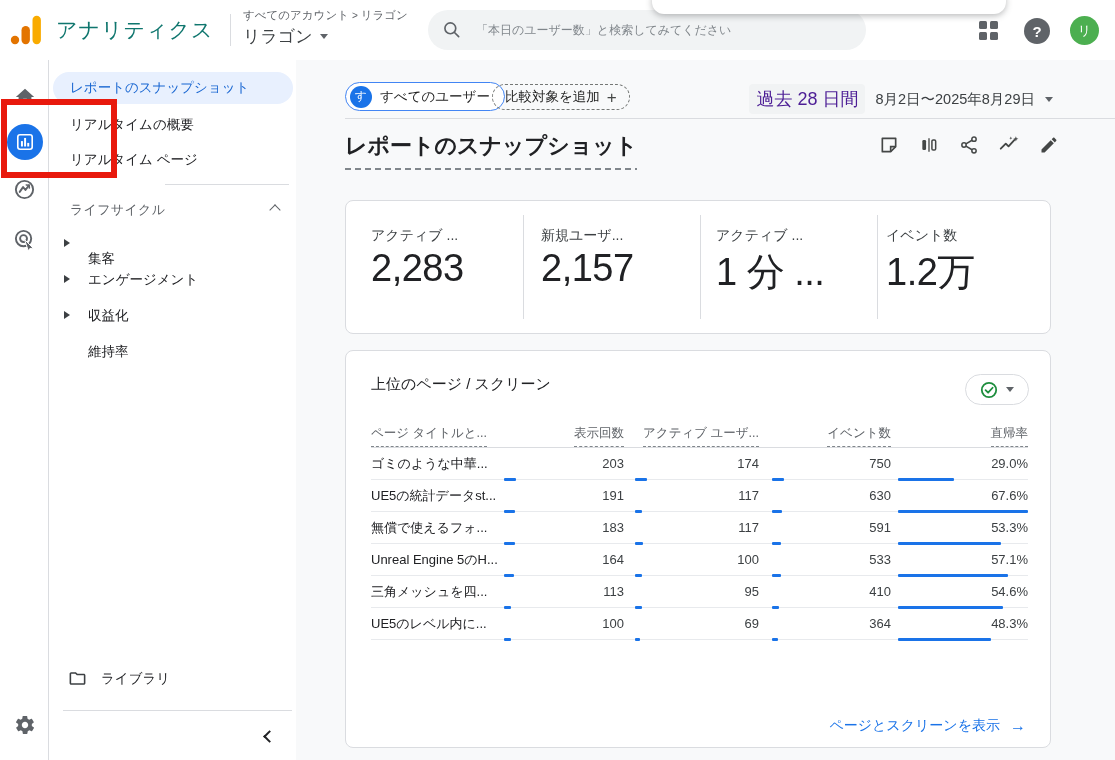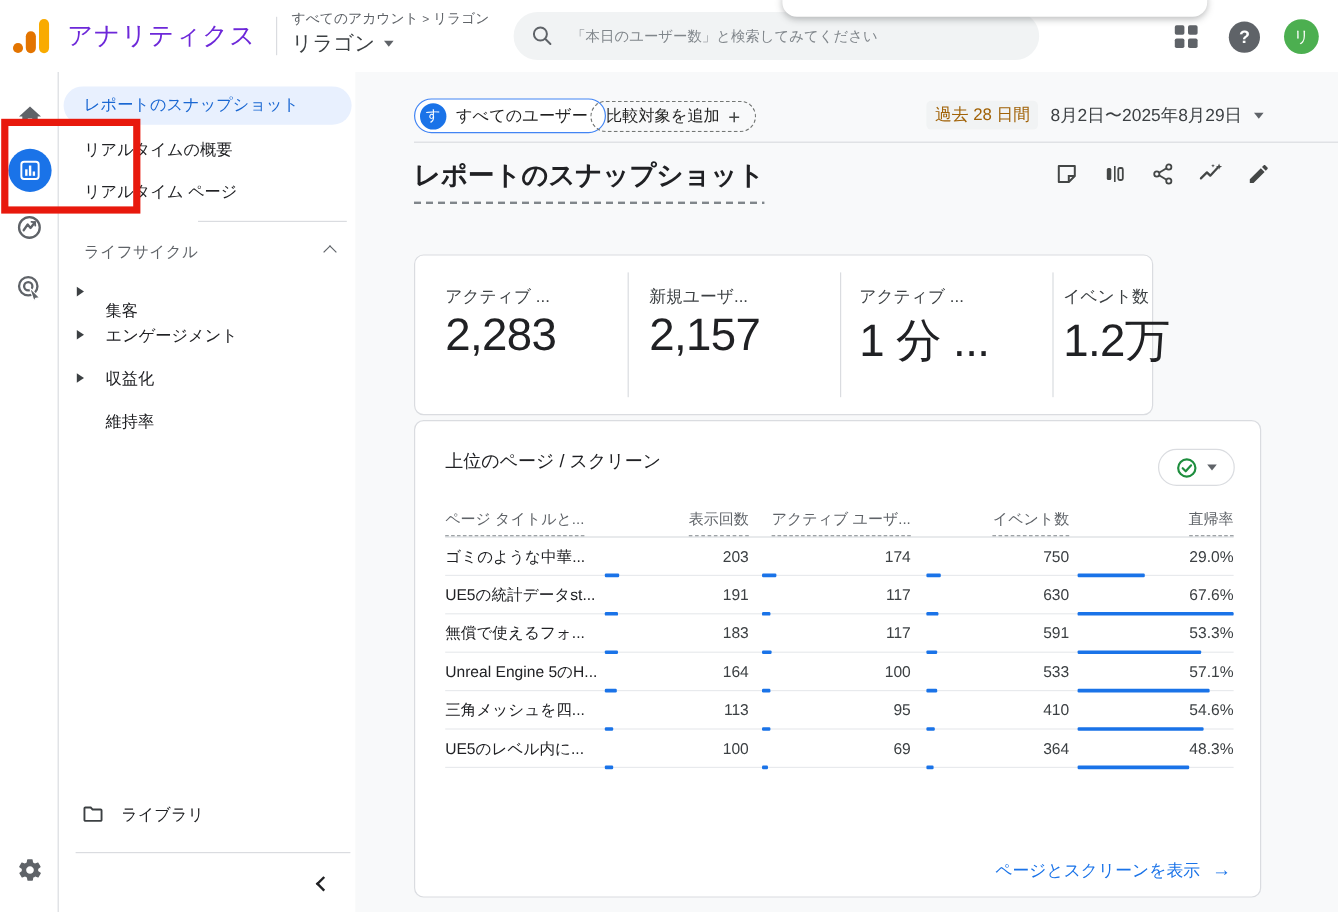--- a/index.html
+++ b/index.html
@@ -3,21 +3,21 @@
 <meta charset="utf-8">
 <style>
   * { margin:0; padding:0; box-sizing:border-box; }
   html,body { width:1115px; height:760px; overflow:hidden; }
   body { font-family:"Liberation Sans","DejaVu Sans",sans-serif; color:#202124; background:#fff; }
   .screen { position:relative; width:1115px; height:760px; background:#fff; overflow:hidden; }
 
   
   .hdr { position:absolute; left:0; top:0; width:1115px; height:60px; background:#fff; z-index:5; }
   .ga-logo { position:absolute; left:10px; top:15px; width:32px; height:30px; }
-  .product-name { position:absolute; left:56px; top:16px; font-size:21px; color:#6d28d9; letter-spacing:1px; }
+  .product-name { position:absolute; left:56px; top:16px; font-size:21px; color:#0f766e; letter-spacing:1px; }
   .hdr-vdiv { position:absolute; left:230px; top:14px; width:1px; height:32px; background:#dadce0; }
   .crumb { position:absolute; left:243px; top:8px; font-size:11.5px; color:#5f6368; white-space:nowrap; }
   .crumb .sep { margin:0 3px; font-size:10px; color:#5f6368; }
   .prop-row { position:absolute; left:243px; top:25px; display:flex; align-items:center; gap:7px; }
   .prop-name { font-size:17px; color:#3c4043; }
   .caret-down { width:0; height:0; border-left:4.5px solid transparent; border-right:4.5px solid transparent; border-top:5px solid #5f6368; display:inline-block; }
   .searchbar { position:absolute; left:428px; top:10px; width:438px; height:40px; background:#f1f3f4; border-radius:22px; display:flex; align-items:center; padding:0 14px; gap:14px; }
   .searchbar input { border:none; outline:none; background:transparent; font-size:12px; color:#3c4043; width:340px; font-family:inherit; }
   .searchbar input::placeholder { color:#80868b; opacity:1; }
   .apps-grid { position:absolute; left:979px; top:21px; width:20px; height:20px; display:grid; grid-template-columns:8px 8px; grid-template-rows:8px 8px; gap:3px; }
@@ -44,32 +44,32 @@
   .collapse-chev { position:absolute; left:216px; top:672px; width:9px; height:9px; border-left:2.4px solid #202124; border-bottom:2.4px solid #202124; transform:rotate(45deg); }
 
   
   .content { position:absolute; left:296px; top:60px; width:819px; height:700px; background:#f8f9fa; }
   .chip-all { position:absolute; left:49px; top:22px; height:29px; border:1px solid #4285f4; border-radius:15px; background:#fff; display:flex; align-items:center; gap:8px; padding:0 14px 0 4px; }
   .chip-badge { width:22px; height:22px; border-radius:50%; background:#1a73e8; color:#fff; font-size:12px; display:flex; align-items:center; justify-content:center; }
   .chip-all .lbl { font-size:13.5px; color:#1f1f1f; }
   .chip-add { position:absolute; left:196px; top:24px; height:26px; border:1px dashed #747775; border-radius:14px; display:flex; align-items:center; gap:7px; padding:0 12px; font-size:13.5px; color:#1f1f1f; background:transparent; }
   .chip-add .plus { font-size:17px; color:#444746; line-height:1; }
   .date-cluster { position:absolute; right:62px; top:24px; display:flex; align-items:center; gap:10px; }
-  .date-badge { background:#f1f3f4; border-radius:4px; padding:3px 7px; font-size:14px; color:#a16207; }
+  .date-badge { background:#f1f3f4; border-radius:4px; padding:3px 7px; font-size:18px; color:#4c1d95; }
   .date-range { font-size:14.5px; color:#3c4043; }
   .chips-div { position:absolute; left:49px; right:0; top:58px; height:1px; background:#dadce0; }
 
   .page-title { position:absolute; left:49px; top:71px; font-size:22px; color:#202124; padding-bottom:9px;
     background-image:repeating-linear-gradient(90deg,#80868b 0 6px,transparent 6px 10px);
     background-size:100% 2px; background-position:0 100%; background-repeat:no-repeat; }
   .title-icons { position:absolute; right:55px; top:74px; display:flex; gap:18px; align-items:center; }
   .title-icons .icn { width:22px; height:22px; display:flex; align-items:center; justify-content:center; }
 
   .card { position:absolute; background:#fff; border:1px solid #dadce0; border-radius:8px; }
-  .metrics-card { left:49px; top:140px; width:616px; height:134px;margin-top:12px; }
+  .metrics-card { left:49px; top:140px; width:706px; height:134px; }
   .metric { position:absolute; top:0; height:100%; }
   .metric .m-label { position:absolute; top:26px; font-size:14px; color:#3c4043; white-space:nowrap; }
   .metric .m-value { position:absolute; top:46px; font-size:38px; font-weight:400; color:#202124; letter-spacing:-.5px; white-space:nowrap; }
   .m-div { position:absolute; top:14px; width:1px; height:104px; background:#dadce0; }
 
   .table-card { left:49px; top:290px; width:706px; height:398px; }
   .tc-title { position:absolute; left:25px; top:24px; font-size:15px; color:#202124; }
   .tc-pill { position:absolute; right:21px; top:23px; width:64px; height:31px; border:1px solid #dadce0; border-radius:16px; background:#fff; display:flex; align-items:center; justify-content:center; gap:8px; }
   .thead { position:absolute; left:25px; top:66px; width:657px; height:30px; display:grid; grid-template-columns:150px 103px 135px 132px 137px; align-items:end; font-size:12.5px; color:#5f6368; }
   .thead .hc { white-space:nowrap; }

